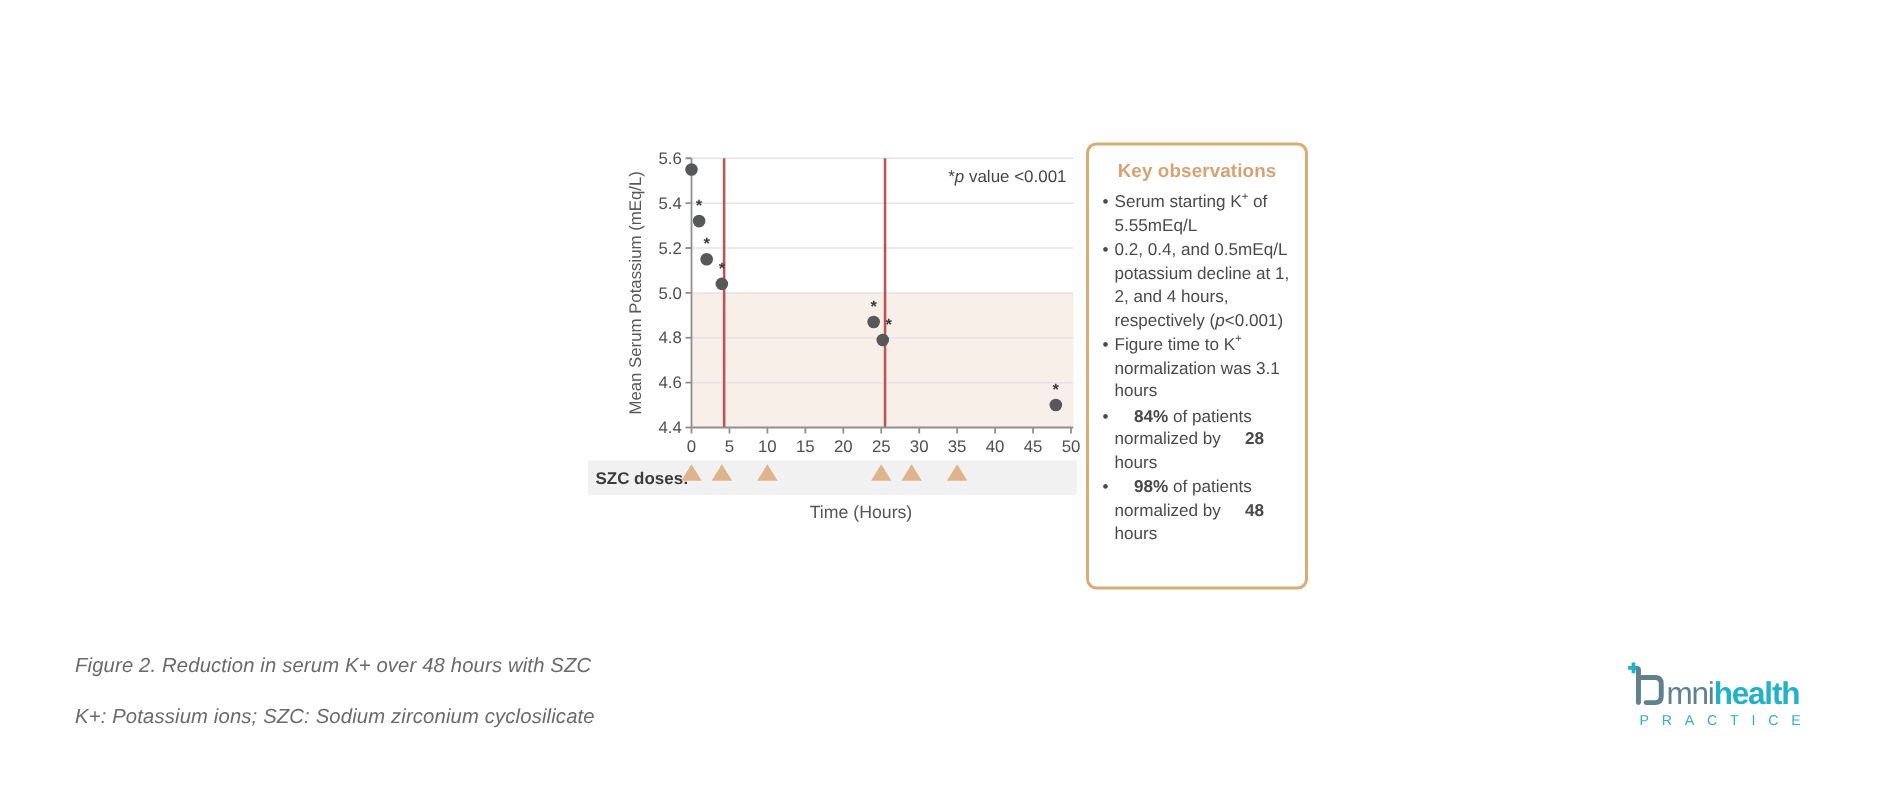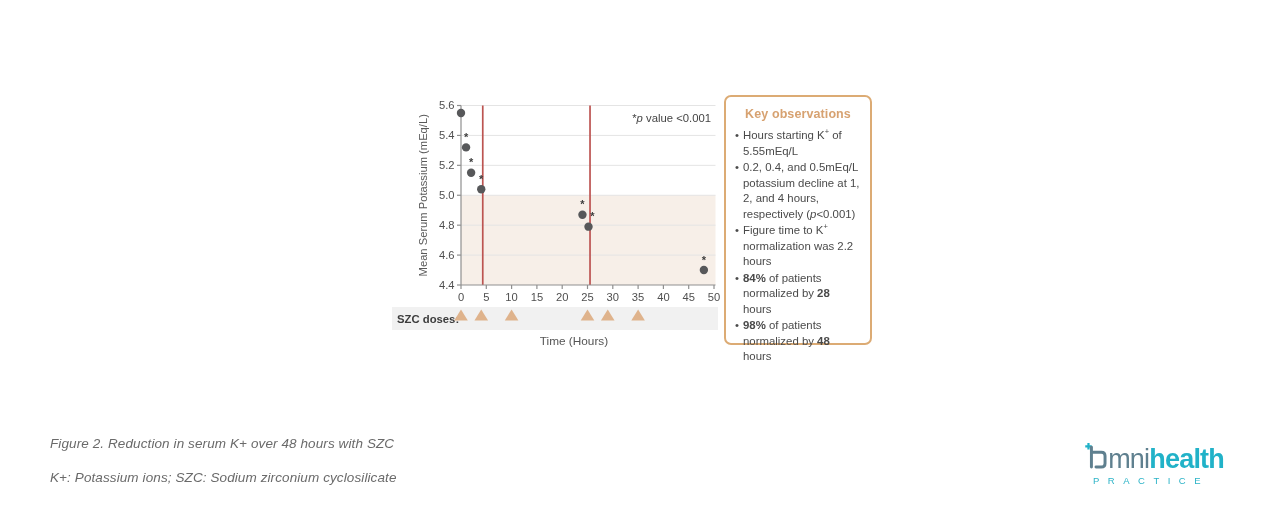--- a/index.html
+++ b/index.html
@@ -4,48 +4,48 @@
 <style>
   * { margin:0; padding:0; box-sizing:border-box; }
   html,body { background:#fff; }
   body {
     width:1266px; height:523px; position:relative; overflow:hidden;
     font-family:"Liberation Sans", sans-serif; color:#4a4a4a;
   }
   .chart-svg { position:absolute; left:390px; top:95px; width:332px; height:258px; }
 
   .keyobs {
-    position:absolute; left:724px; top:95px; width:148px; height:250px;
+    position:absolute; left:724px; top:95px; width:148px; height:298px;
     background:#fff; border:2px solid #dcab74; border-radius:7px;
     padding:9px 9px 6px 9px;
   }
   .keyobs h3 {
     text-align:center; color:#d7a271; font-size:12.5px; font-weight:bold;
     margin:1px 0 7px 0; letter-spacing:0.1px;
   }
   .keyobs ul { list-style:none; }
   .keyobs li {
     display:flex; gap:4px; font-size:11.4px; line-height:1.36; color:#4a4a4a;
     margin-bottom:1px;
   }
   .keyobs li .dot { flex:0 0 auto; color:#4a4a4a; }
   .keyobs li sup { font-size:7.5px; vertical-align:super; line-height:0; }
-  .keyobs li .b { font-weight:bold; }
+  .keyobs li .b { font-weight:bold;margin-left:13px; }
   .keyobs li .i { font-style:italic; }
 
   .caption {
     position:absolute; left:50px; font-size:13.5px; font-style:italic;
     color:#6a6a6a; letter-spacing:0.1px;
   }
   .caption.line1 { top:436px; }
   .caption.line2 { top:470px;text-align:center; }
 
   .logo { position:absolute; left:1084px; top:440px; width:140px; }
   .logo-row { display:flex; align-items:flex-end; }
-  .logo-word { line-height:0.88; font-size:27px; letter-spacing:-0.8px; white-space:nowrap; }
+  .logo-word { line-height:0.88; font-size:21px; letter-spacing:-0.8px; white-space:nowrap; }
   .logo-mni { color:#5f808f; font-weight:400; }
   .logo-health { color:#21b2c8; font-weight:700; }
   .logo-practice {
     color:#2bb3c7; font-weight:400; font-size:9.5px; letter-spacing:8.5px;
     margin-top:3px; margin-left:9px; white-space:nowrap;
   }
 </style>
 </head>
 <body>
 
@@ -121,29 +121,29 @@
     <polygon points="210.94,225.5 224.54000000000002,225.5 217.74,214.5" fill="#dfb38c"></polygon>
     <polygon points="241.29999999999998,225.5 254.9,225.5 248.1,214.5" fill="#dfb38c"></polygon>
     <text x="184" y="250" text-anchor="middle" font-size="11.8" fill="#555" font-family="Liberation Sans, sans-serif">Time (Hours)</text>
   </svg>
 
 <aside class="keyobs">
   <h3>Key observations</h3>
   <ul id="keyobs-list">
       <li>
         <span class="dot">•</span>
-        <span><span>Hours starting K</span><sup>+</sup><span> of 5.55mEq/L</span></span>
+        <span><span>Serum starting K</span><sup>+</sup><span> of 5.55mEq/L</span></span>
       </li>
       <li>
         <span class="dot">•</span>
         <span><span>0.2, 0.4, and 0.5mEq/L potassium decline at 1, 2, and 4 hours, respectively (</span><span class="i">p</span><span>&lt;0.001)</span></span>
       </li>
       <li>
         <span class="dot">•</span>
-        <span><span>Figure time to K</span><sup>+</sup><span> normalization was 2.2 hours</span></span>
+        <span><span>Figure time to K</span><sup>+</sup><span> normalization was 3.1 hours</span></span>
       </li>
       <li>
         <span class="dot">•</span>
         <span><span class="b">84%</span><span> of patients normalized by </span><span class="b">28</span><span> hours</span></span>
       </li>
       <li>
         <span class="dot">•</span>
         <span><span class="b">98%</span><span> of patients normalized by </span><span class="b">48</span><span> hours</span></span>
       </li>
     </ul>

